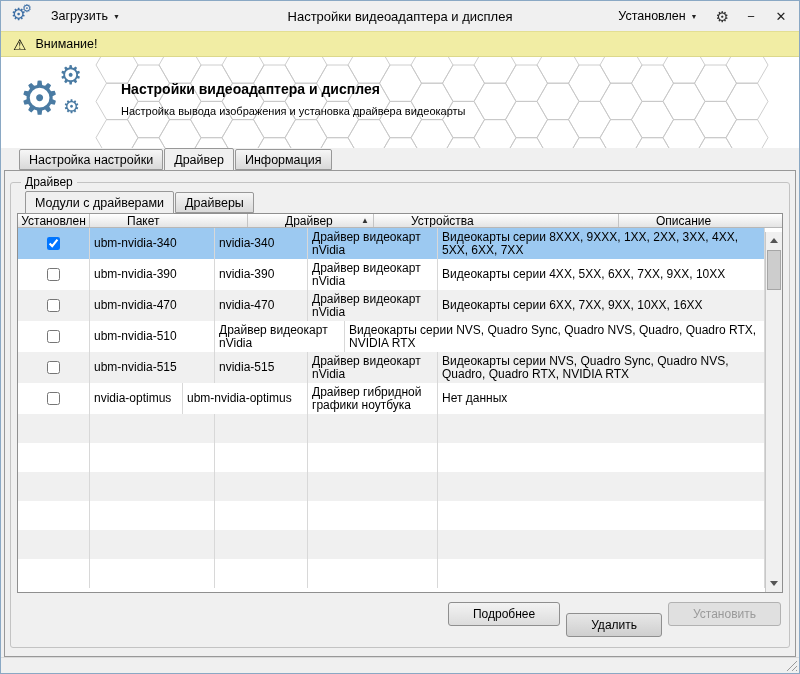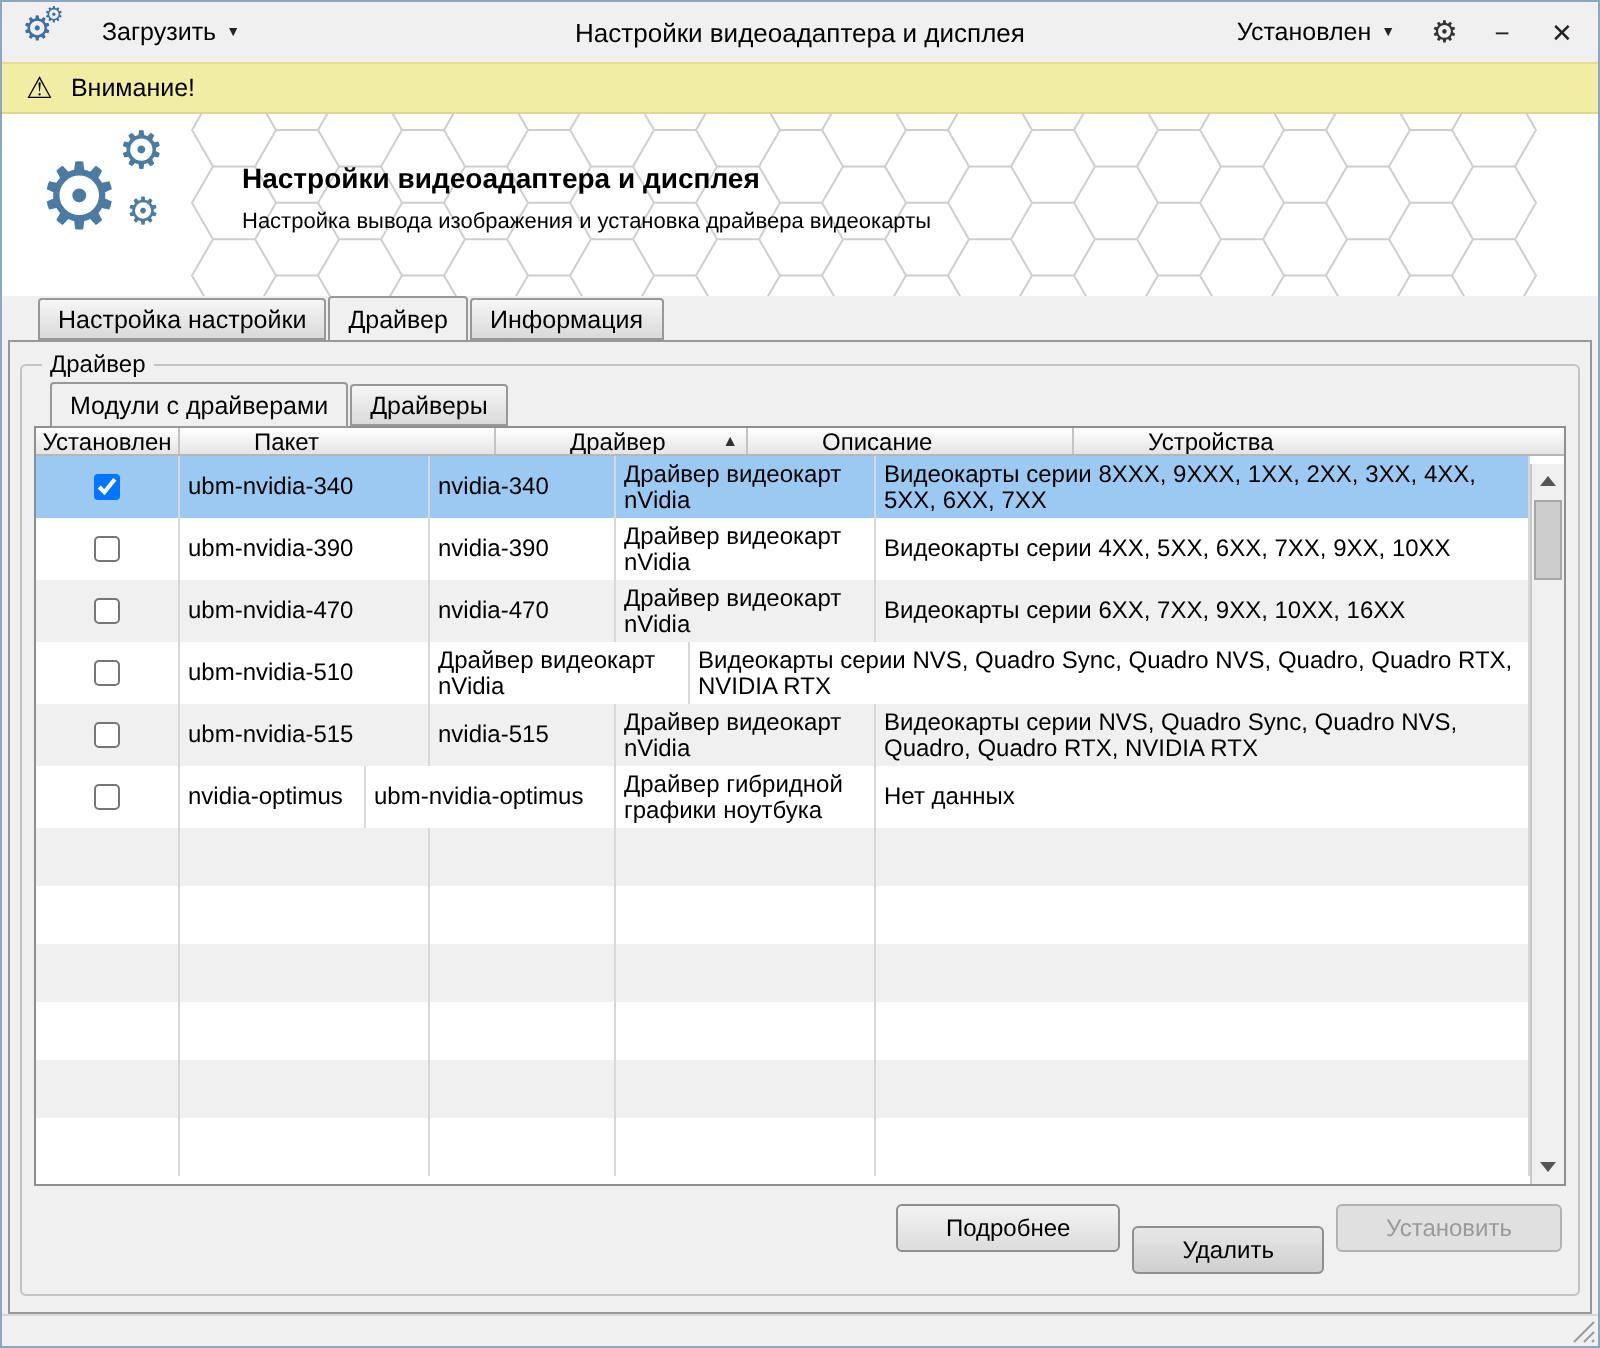--- a/index.html
+++ b/index.html
@@ -143,22 +143,22 @@
       </div>
 
       <div class="tablewrap">
         <div class="thead">
           <div class="hcell c0">Установлен</div>
           <div class="hcell c1">Пакет</div>
           <div class="hcell c2">
             <span>Драйвер</span>
             <span class="sort">▲</span>
           </div>
+          <div class="hcell c4">Устройства</div>
           <div class="hcell c3">Описание</div>
-          <div class="hcell c4">Устройства</div>
         </div>
 
         <div class="rows">
             <div class="trow alt sel">
               <div class="cell c0">
                 <input type="checkbox" checked="" style="">
               </div>
               <div class="cell c1">ubm-nvidia-340</div>
               <div class="cell c2">nvidia-340</div>
               <div class="cell c3">Драйвер видеокарт nVidia</div>

